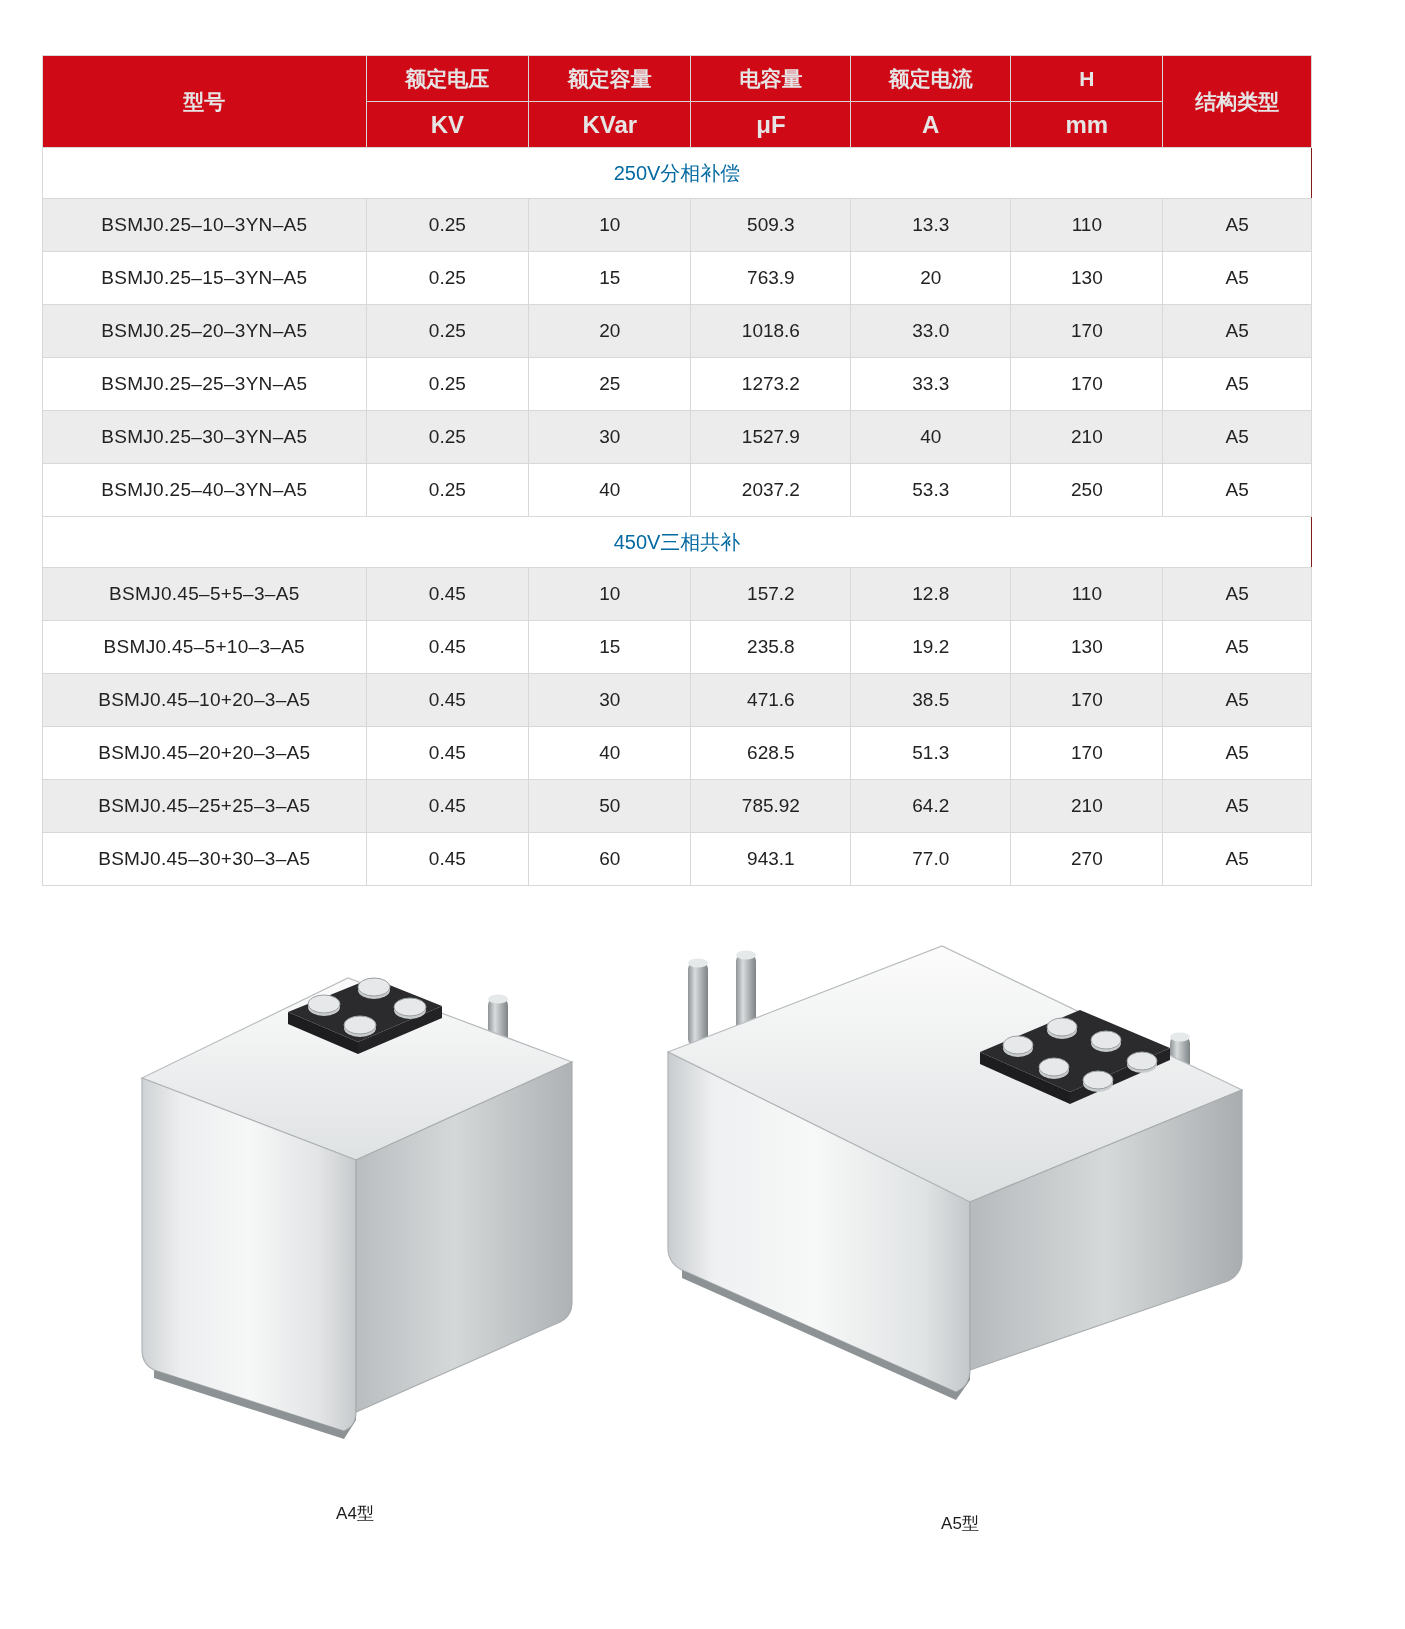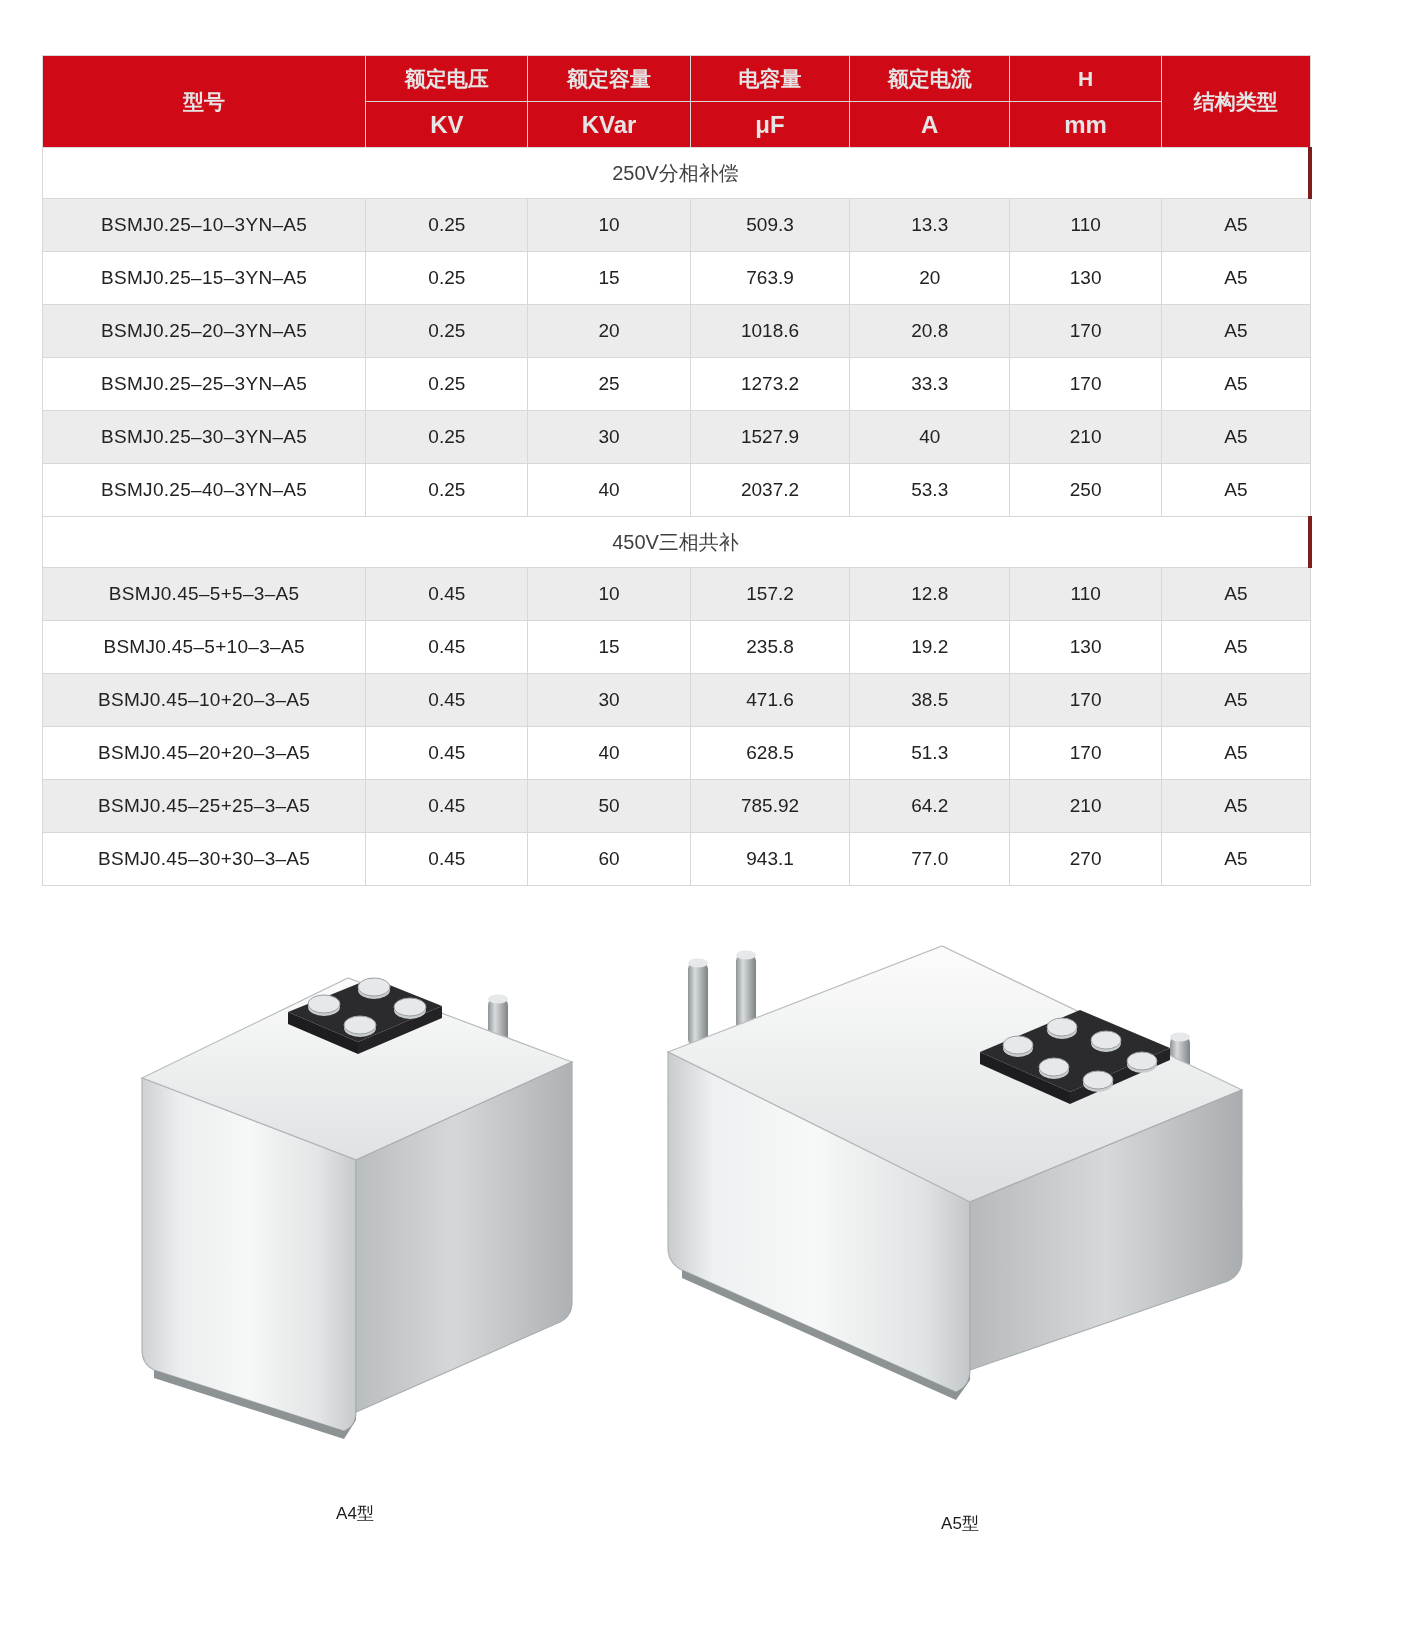--- a/index.html
+++ b/index.html
@@ -64,22 +64,22 @@
     background: #ffffff;
   }
   tbody tr.shaded td {
     background: #ececec;
   }
   tbody td.section {
     background: #ffffff;
     font-size: 20px;
     height: 50px;
     border-left: 1px solid #d8d8d8;
-    border-right: 4px solid #7f1d1d;
-    color: #404040;
+    border-right: 1px solid #7f1d1d;
+    color: #0369a1;
   }
   td.model {
     letter-spacing: 0.3px;
   }
 
   
   .figures {
     position: absolute;
     left: 0;
     top: 940px;
@@ -155,21 +155,21 @@
             <td>763.9</td>
             <td>20</td>
             <td>130</td>
             <td>A5</td>
           </tr>
           <tr class="shaded">
             <td class="model">BSMJ0.25–20–3YN–A5</td>
             <td>0.25</td>
             <td>20</td>
             <td>1018.6</td>
-            <td>20.8</td>
+            <td>33.0</td>
             <td>170</td>
             <td>A5</td>
           </tr>
           <tr>
             <td class="model">BSMJ0.25–25–3YN–A5</td>
             <td>0.25</td>
             <td>25</td>
             <td>1273.2</td>
             <td>33.3</td>
             <td>170</td>

